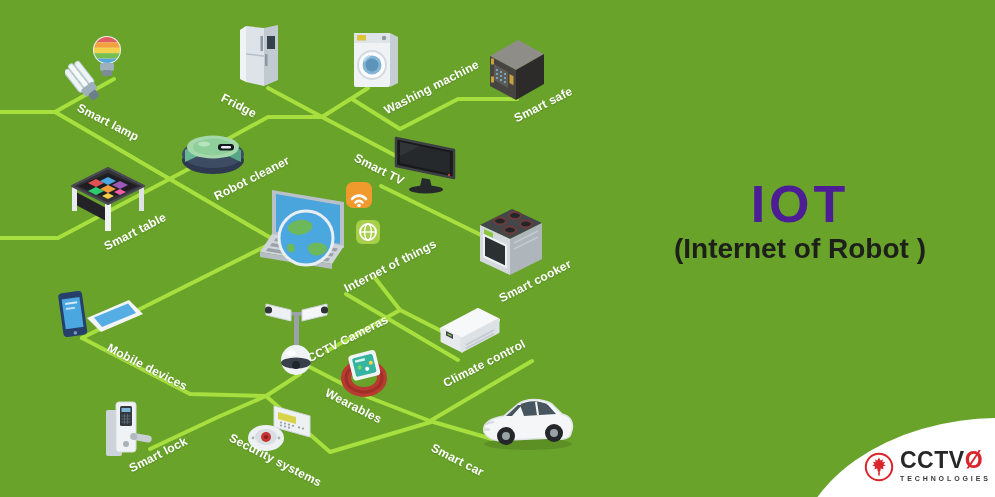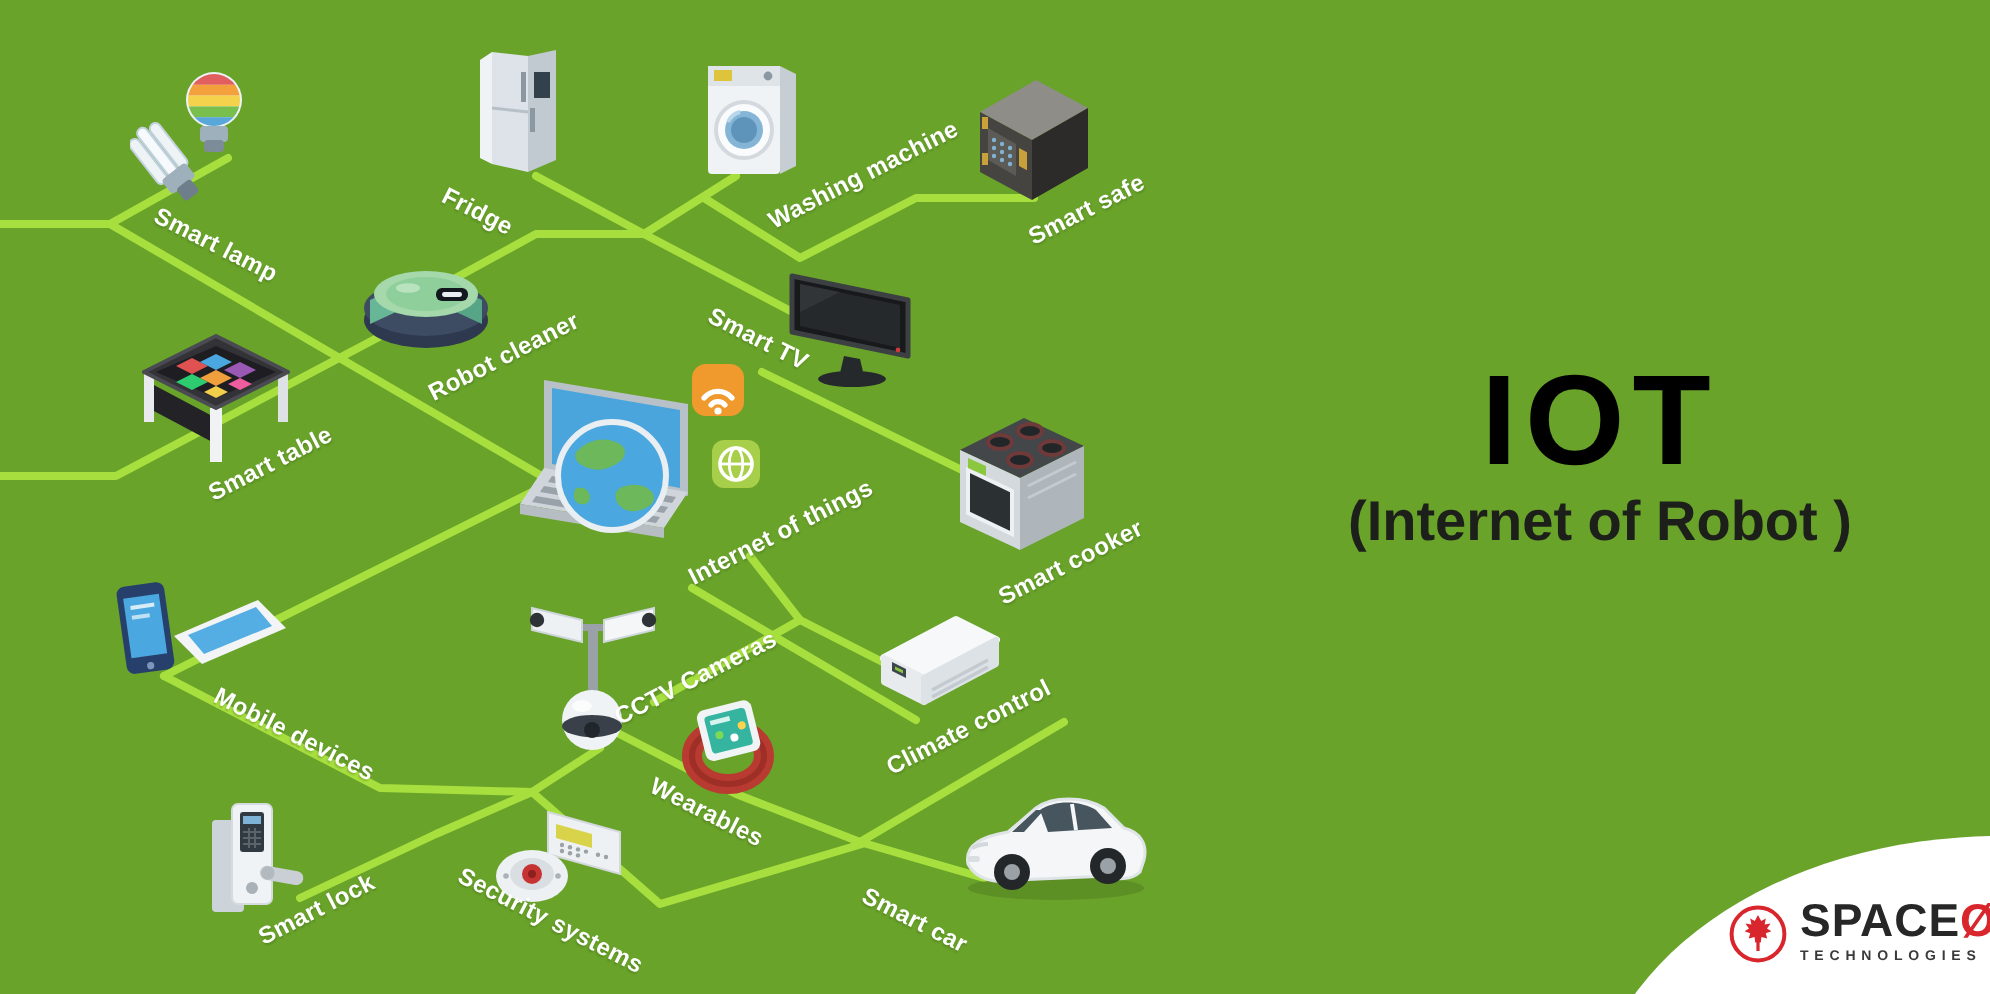--- a/index.html
+++ b/index.html
@@ -15,21 +15,21 @@
   .node{position:absolute;left:0;top:0;width:0;height:0;}
   .icon{position:absolute;}
   .dev-label{
     position:absolute;color:#ffffff;font-size:12px;font-weight:700;
     white-space:nowrap;transform-origin:0 50%;letter-spacing:.2px;
     text-shadow:0 1px 1px rgba(40,70,10,.25);
   }
   .rot-down{transform:rotate(27deg);}
   .rot-up{transform:rotate(-27deg);}
   .title-block{position:absolute;left:633px;top:180px;width:334px;text-align:center;}
-  .title-main{font-size:64px;line-height:.95;font-weight:700;color:#000000;letter-spacing:4px;}
+  .title-main{font-size:52px;line-height:.95;font-weight:700;color:#4c1d95;letter-spacing:4px;}
   .title-sub{font-size:28px;font-weight:700;color:#1d1f1a;margin-top:4px;letter-spacing:0;}
   .logo-blob{
     position:absolute;left:795px;top:418px;width:410px;height:290px;
     background:#ffffff;border-radius:50%;
   }
   .logo-content{position:absolute;left:862px;top:449px;width:128px;height:40px;}
   .logo-mark{position:absolute;left:2px;top:3px;width:30px;height:30px;}
   .logo-text{position:absolute;left:38px;top:0px;line-height:1;}
   .logo-brand{font-size:23px;font-weight:700;color:#272727;letter-spacing:.5px;}
   .logo-brand .slashed-o{color:#d8262c;}
@@ -365,18 +365,18 @@
   </div>
 
   <div class="logo-blob"></div>
   <div class="logo-content">
     <svg class="logo-mark" width="30" height="30" viewBox="0 0 30 30">
       <circle cx="15" cy="15" r="13.2" fill="none" stroke="#d8262c" stroke-width="2"></circle>
       <path fill="#d8262c" d="M15 5.5 l1.6 3 2.3-1.2 -0.6 2.9 3-0.4 -1.8 2.4 2.2 1.4 -2.8 1 0.7 2.6 -2.9-0.7 -0.3 2.8 h-2.8 l-0.3-2.8 -2.9 0.7 0.7-2.6 -2.8-1 2.2-1.4 -1.8-2.4 3 0.4 -0.6-2.9 2.3 1.2 z"></path>
       <rect x="14.2" y="19" width="1.6" height="4.5" fill="#d8262c"></rect>
     </svg>
     <div class="logo-text">
-      <div class="logo-brand"><span>SPACE</span><span class="slashed-o">Ø</span></div>
+      <div class="logo-brand"><span>CCTV</span><span class="slashed-o">Ø</span></div>
       <div class="logo-sub">TECHNOLOGIES</div>
     </div>
   </div>
 
 </div>
 
 </body></html>

